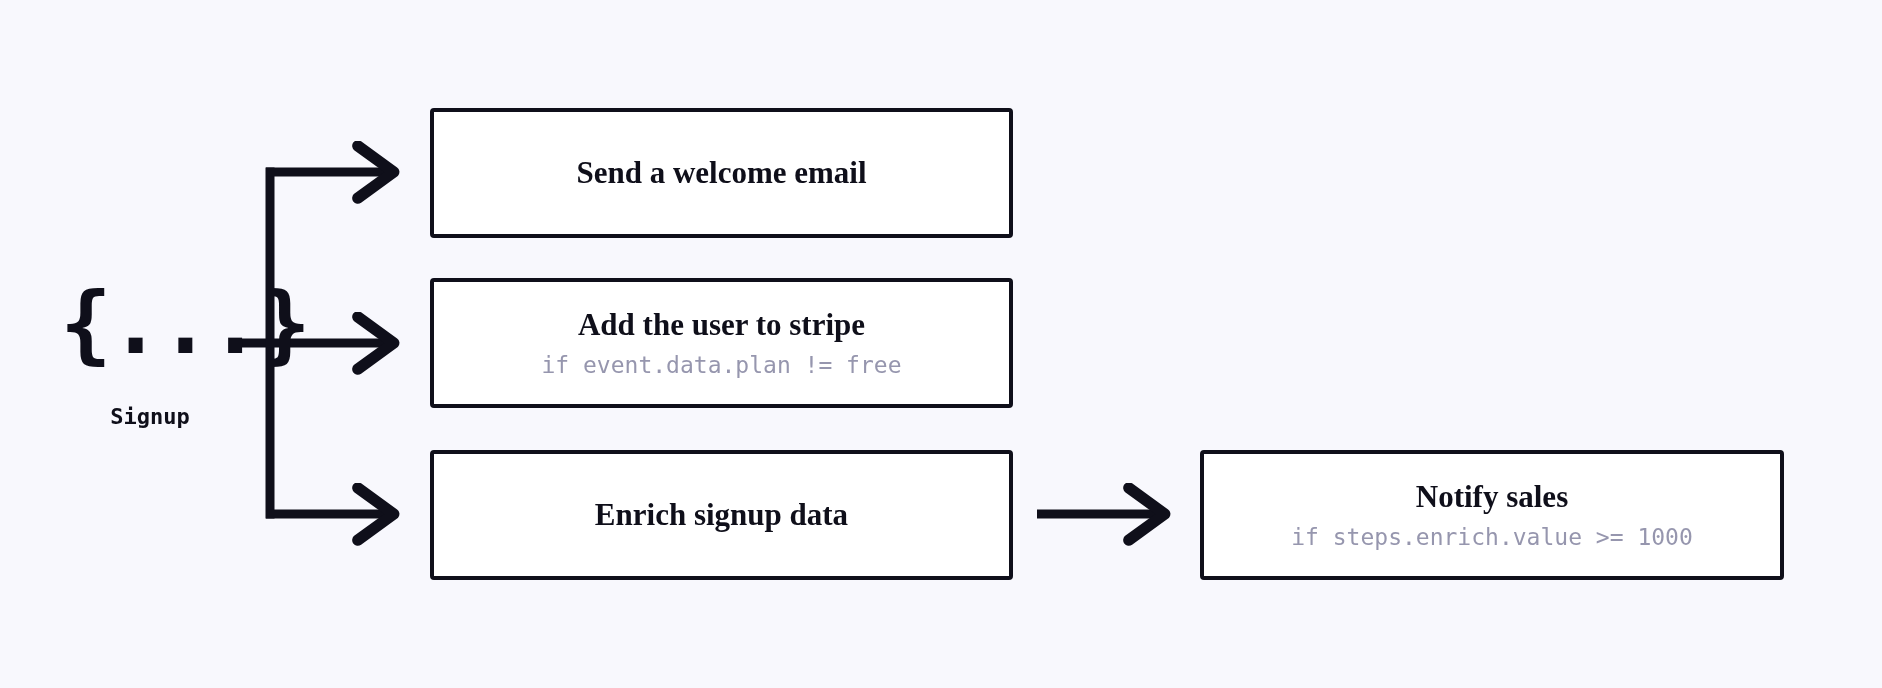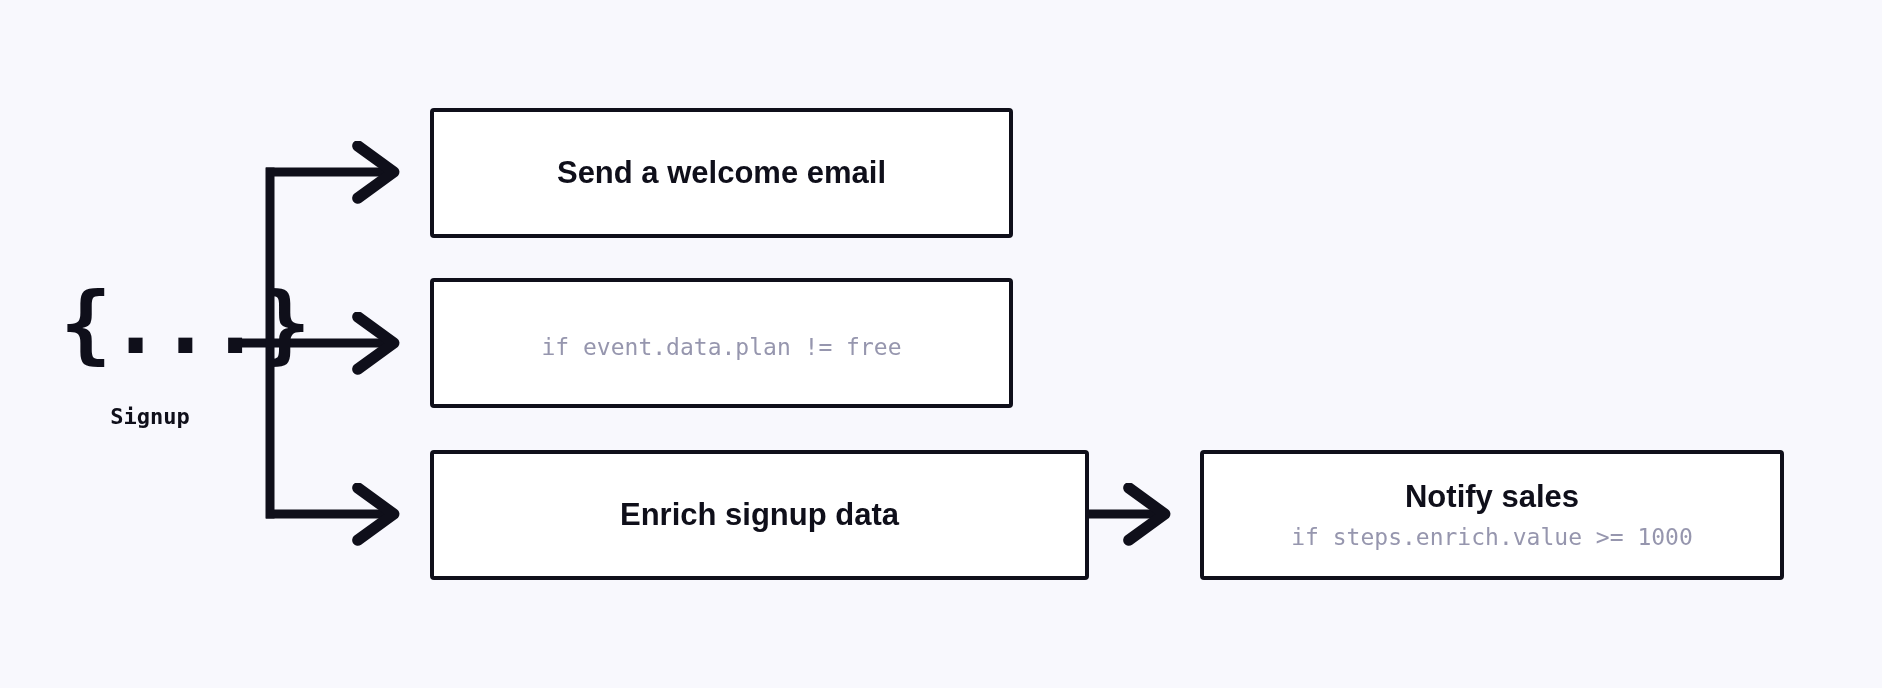--- a/index.html
+++ b/index.html
@@ -62,21 +62,21 @@
     box-sizing: border-box;
     background: #ffffff;
     border: 4px solid #0f0f1a;
     border-radius: 4px;
     display: flex;
     flex-direction: column;
     align-items: center;
     justify-content: center;
   }
   .step-title {
-    font-family: Liberation Sans, sans-serif;
+    font-family: Liberation Serif, serif;
     font-size: 31px;
     font-weight: bold;
     color: #0f0f1a;
     line-height: 1.15;
     white-space: nowrap;
   }
   .step-cond {
     font-family: "DejaVu Sans Mono", monospace;
     font-size: 23px;
     font-weight: normal;
@@ -84,21 +84,21 @@
     line-height: 1.2;
     margin-top: 9px;
     white-space: nowrap;
   }
   .step-cond:empty {
     display: none;
   }
 
   #step-welcome { left: 430px;  top: 108px; width: 583px; height: 130px; }
   #step-stripe  { left: 430px;  top: 278px; width: 583px; height: 130px; }
-  #step-enrich  { left: 430px;  top: 450px; width: 659px; height: 130px; text-align: center; }
+  #step-enrich  { left: 430px;  top: 450px; width: 583px; height: 130px; text-align: center; }
   #step-notify  { left: 1200px; top: 450px; width: 584px; height: 130px; }
 </style>
 </head>
 <body>
 
 <div id="canvas">
 
   <svg id="wires" viewBox="0 0 1882 688" width="1882" height="688" xmlns="http://www.w3.org/2000/svg">
     <defs>
       <marker id="arrowhead" markerWidth="7" markerHeight="7" refX="4.4" refY="3.5" orient="auto" markerUnits="strokeWidth">
@@ -135,20 +135,21 @@
     <div class="trigger-glyph">{...}</div>
     <div class="trigger-label">Signup</div>
   </div>
 
   <div class="step" id="step-welcome">
     <div class="step-title">Send a welcome email</div>
 
   </div>
 
   <div class="step" id="step-stripe">
+    <div class="step-title">Add the user to stripe</div>
     <div class="step-cond">if event.data.plan != free</div>
   </div>
 
   <div class="step" id="step-enrich">
     <div class="step-title">Enrich signup data</div>
 
   </div>
 
   <div class="step" id="step-notify">
     <div class="step-title">Notify sales</div>

